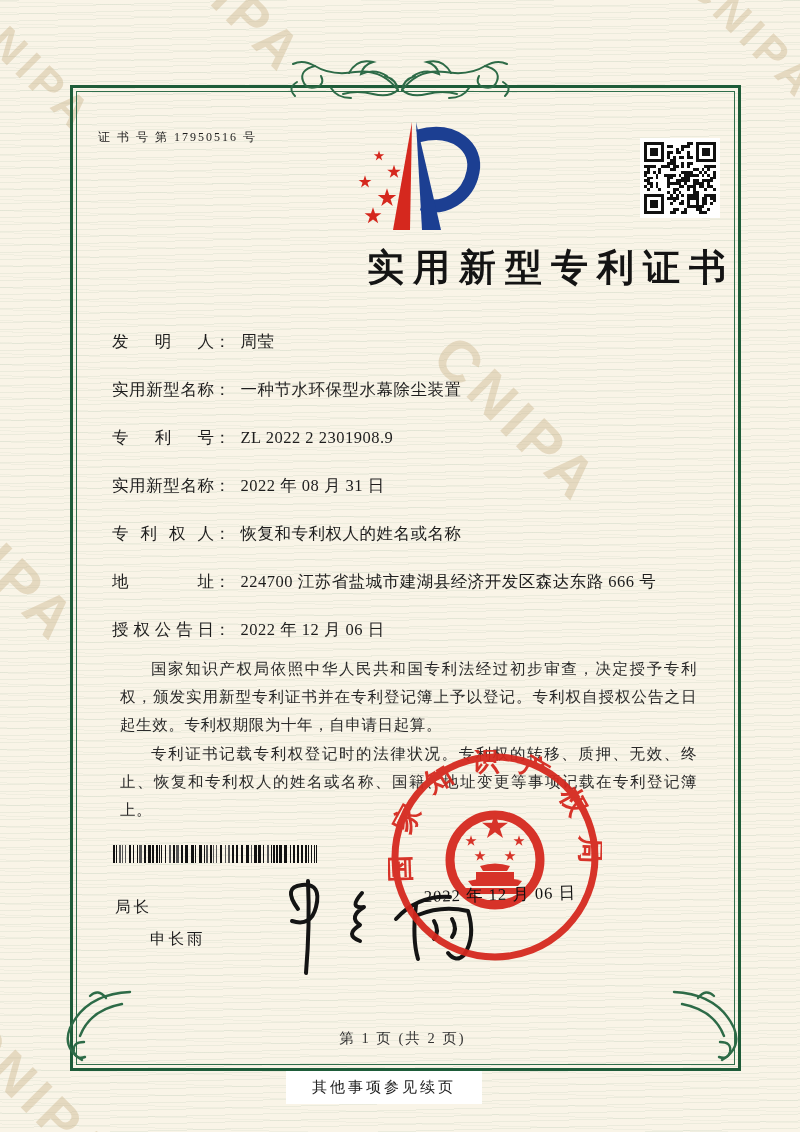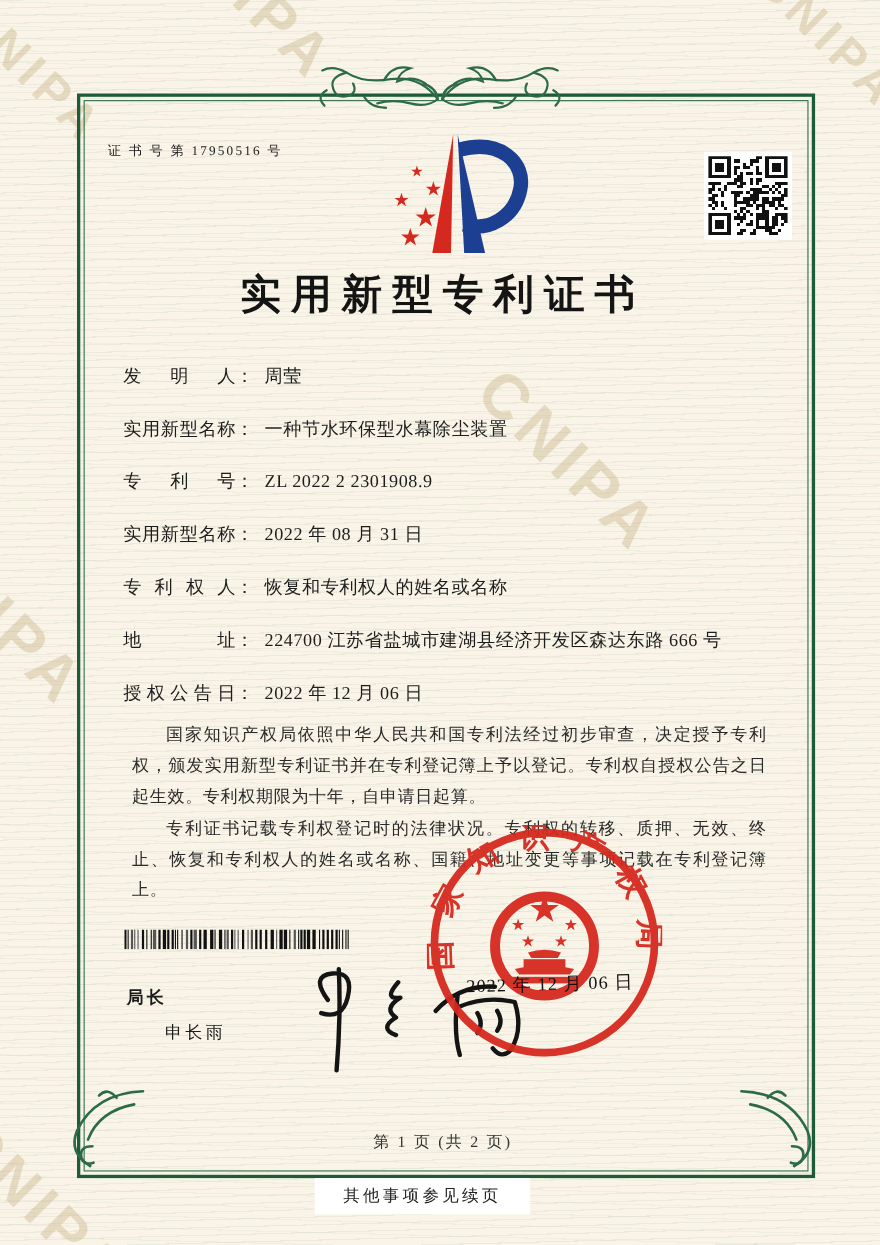--- a/index.html
+++ b/index.html
@@ -25,35 +25,35 @@
     border:3px solid #1e5c39;z-index:1;}
   .frame-inner{position:absolute;inset:3px;border:1px solid #2f6e4b;}
   
   .ornament{position:absolute;z-index:2;}
   
   .content{position:absolute;left:70px;top:85px;width:665px;height:980px;z-index:2;}
   .cert-no{position:absolute;left:28px;top:44px;font-size:12px;letter-spacing:2px;color:#1c1c1c;}
   .logo{position:absolute;left:245px;top:33px;width:170px;height:118px;}
   .qr{position:absolute;left:570px;top:53px;width:72px;height:72px;background:#fff;padding:4px;}
   .qr svg{display:block;width:100%;height:100%;}
-  .doc-title{position:absolute;left:0;top:158px;width:100%;text-align:center;
+  .doc-title{position:absolute;left:0;top:158px;width:100%;text-align:right;
     font-size:37px;font-weight:bold;letter-spacing:9px;color:#141414;}
   .fields{position:absolute;left:42px;top:246px;right:42px;font-size:16.5px;color:#1d1d1d;}
   .frow{position:relative;height:48px;}
   .flabel{display:inline-block;width:102px;text-align:justify;text-align-last:justify;vertical-align:bottom;}
   .fcolon{display:inline-block;}
   .fvalue{margin-left:10px;letter-spacing:.5px;}
   .fgroup2{position:absolute;left:306px;top:0;}
   .paras{position:absolute;left:50px;top:570px;right:38px;
     font-size:15.5px;line-height:1.82;letter-spacing:.6px;color:#2a2a2a;text-align:justify;}
   .paras p{margin:0;text-indent:2em;}
   .barcode{position:absolute;left:43px;top:760px;width:205px;height:18px;}
   .sig-label{position:absolute;left:45px;font-family:"Liberation Sans","DejaVu Sans",sans-serif;
     font-size:15.5px;letter-spacing:3px;color:#1b1b1b;}
-  .sig-title{top:812px;font-weight:bold;}
+  .sig-title{top:812px;}
   .sig-name{top:844px;margin-left:35px;}
   .sig-script{position:absolute;left:150px;top:790px;}
   .seal{position:absolute;left:388px;top:750px;width:214px;height:214px;opacity:.94;}
   .seal-date{position:absolute;left:400px;top:884px;width:200px;text-align:center;
     font-size:16.5px;letter-spacing:1px;color:#111;transform:rotate(-1.5deg);z-index:3;}
   .page-info{position:absolute;left:0;top:944px;width:100%;text-align:center;
     font-size:14.5px;letter-spacing:2px;color:#333;}
   .cont-box{position:absolute;left:286px;top:1071px;width:196px;height:33px;z-index:2;
     background:#ffffff;display:flex;align-items:center;justify-content:center;
     font-size:15px;letter-spacing:3px;color:#222;}

